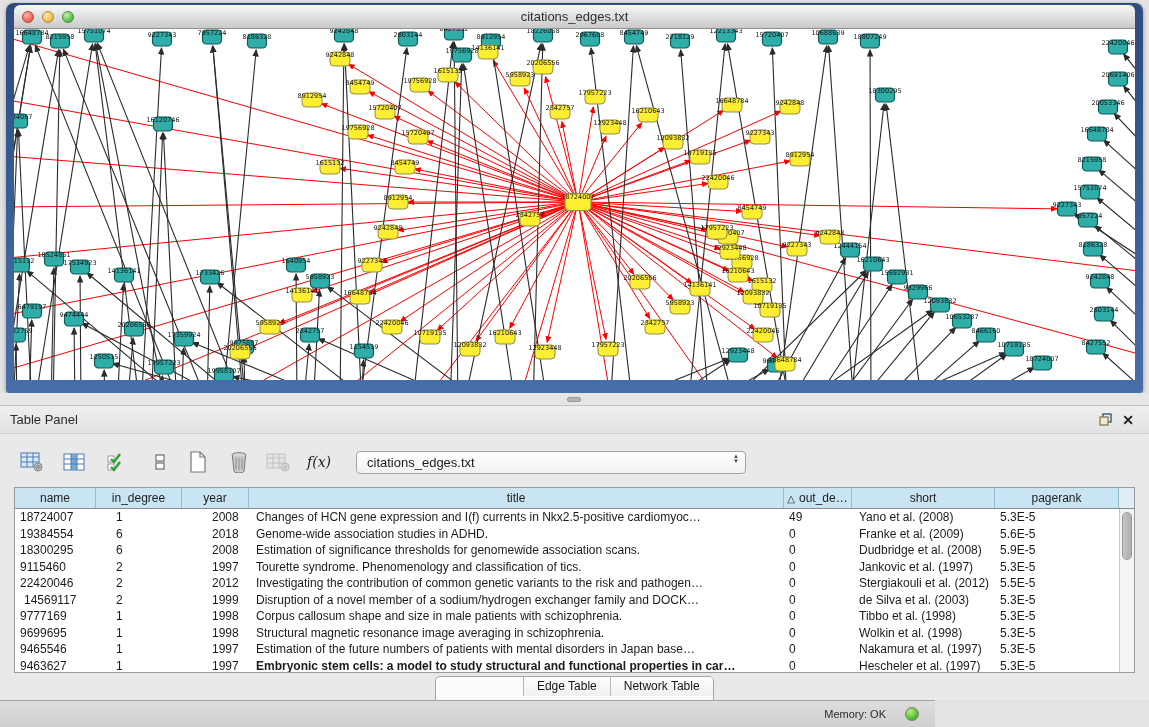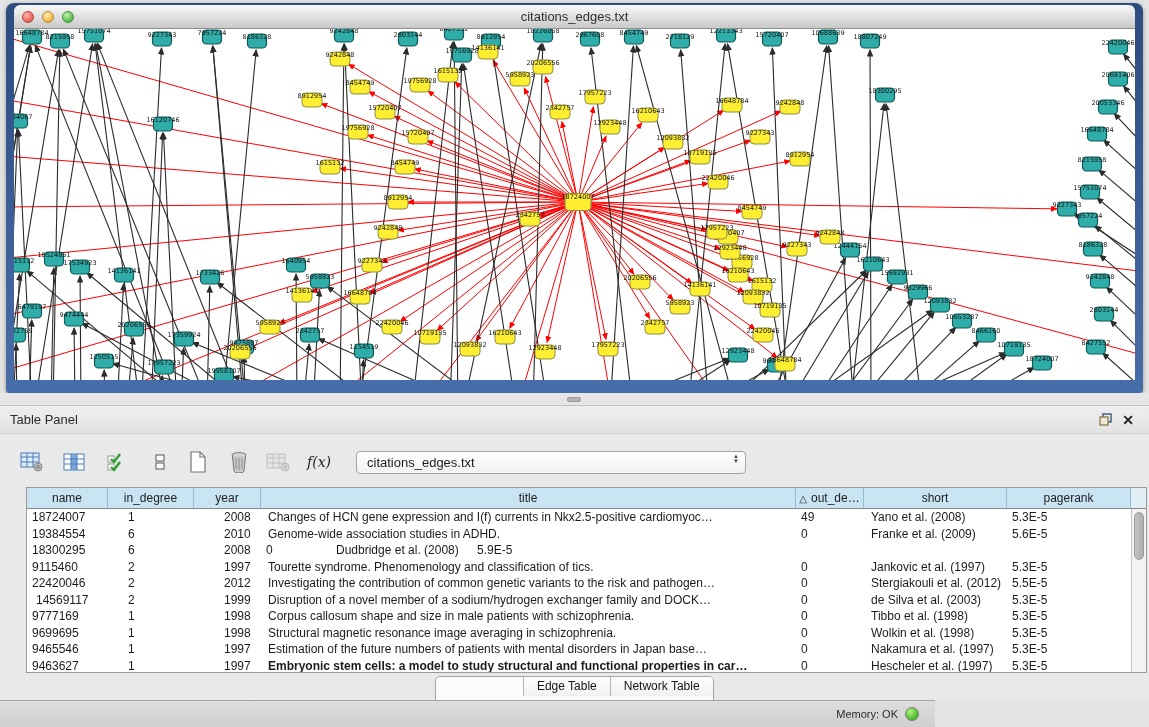--- a/index.html
+++ b/index.html
@@ -46,21 +46,21 @@
   .toolbar { position:absolute; left:16px; top:40px; height:32px; display:flex; align-items:center; gap:13px; }
   .tbtn { width:28px; height:28px; display:flex; align-items:center; justify-content:flex-end; border-radius:4px; }
   .tbtn.disabled { opacity:.5; }
   .fx { font-family:"DejaVu Serif",serif; font-style:italic; font-size:14px; color:#1c1c1c; }
   .dropdown { margin-left:12px; width:390px; height:23px; background:linear-gradient(#ffffff,#f2f2f2);
     border:1px solid #a4a4a4; border-radius:4px; display:flex; align-items:center;
     padding-left:10px; font-size:13px; color:#1c1c1c; position:relative; }
   .dd-arrows { position:absolute; right:6px; top:2px; display:flex; flex-direction:column; align-items:center; }
   .dd-arrows span { font-size:6px; line-height:5px; color:#444; }
 
-  .table-wrap { position:absolute; left:26px; top:81px; width:1121px; height:186px;
+  .table-wrap { position:absolute; left:14px; top:81px; width:1121px; height:186px;
     background:#fff; border:1px solid #9a9a9a; display:flex; flex-direction:column; }
   .thead { display:flex; height:21px; background:#c9e4f2; border-bottom:1px solid #8a8a8a; flex:none; }
   .th { display:flex; align-items:center; justify-content:center; font-size:12px; color:#1d1d1d;
     border-right:1px solid #93bdd2; height:100%; overflow:hidden; white-space:nowrap; }
   .th .sort { margin-right:4px; font-size:10px; color:#123; }
   .th-scroll-cap { width:15px; flex:none; background:#e2eef5; }
   .tbody-zone { display:flex; flex:1; min-height:0; }
   .tbody { flex:1; overflow:hidden; }
   .tr { display:flex; height:16.5px; }
   .td { font-size:12px; color:#1b1b1b; line-height:16.5px; white-space:nowrap; overflow:hidden; }
@@ -72,21 +72,21 @@
   .seg { display:flex; border:1px solid #a6a6a6; border-radius:5px; overflow:hidden;
     background:#fbfbfb; box-shadow:0 1px 1px rgba(0,0,0,.15); }
   .tab { height:19px; line-height:19px; padding:0 13px; font-size:12px; color:#151515;
     border-left:1px solid #b5b5b5; background:linear-gradient(#fdfdfd,#f1f1f1); cursor:default; }
   .tab:first-child { border-left:none;margin-top:48px; }
   .tab.sel { background:linear-gradient(#6e6e6e,#868686); color:#e9e9e9; }
 
   
   .status-bar { position:absolute; left:0; top:700px; width:935px; height:27px;
     background:linear-gradient(#dedede,#cfcfcf); border-top:1px solid #a3a3a3;
-    display:flex; align-items:center; justify-content:flex-end; padding-right:16px; gap:7px; }
+    display:flex; align-items:center; justify-content:flex-end; padding-right:16px; gap:19px; }
   .mem-label { font-size:11px; color:#2a2a2a; }
   .mem-dot { width:14px; height:14px; border-radius:50%;
     background:radial-gradient(circle at 35% 30%, #b9f07e, #52c234 60%, #2e9a1d); border:1px solid #7b7b7b; }
 </style>
 </head>
 <body>
 
 <div class="net-window">
   <div class="titlebar">
     <div class="lights">
@@ -634,30 +634,31 @@
             <div class="td" style="width: 86px; padding-left: 20px;">1</div>
             <div class="td" style="width: 67px; padding-left: 30px;">2008</div>
             <div class="td" style="flex: 1 1 0%; padding-left: 7px;">Changes of HCN gene expression and I(f) currents in Nkx2.5-positive cardiomyoc…</div>
             <div class="td" style="width: 68px; padding-left: 5px;">49</div>
             <div class="td" style="width: 143px; padding-left: 7px;">Yano et al. (2008)</div>
             <div class="td" style="width: 124px; padding-left: 5px;">5.3E-5</div>
           </div>
           <div class="tr">
             <div class="td" style="width: 81px; padding-left: 5px;">19384554</div>
             <div class="td" style="width: 86px; padding-left: 20px;">6</div>
-            <div class="td" style="width: 67px; padding-left: 30px;">2010</div>
+            <div class="td" style="width: 67px; padding-left: 30px;">2018</div>
             <div class="td" style="flex: 1 1 0%; padding-left: 7px;">Genome-wide association studies in ADHD.</div>
             <div class="td" style="width: 68px; padding-left: 5px;">0</div>
             <div class="td" style="width: 143px; padding-left: 7px;">Franke et al. (2009)</div>
             <div class="td" style="width: 124px; padding-left: 5px;">5.6E-5</div>
           </div>
           <div class="tr">
             <div class="td" style="width: 81px; padding-left: 5px;">18300295</div>
             <div class="td" style="width: 86px; padding-left: 20px;">6</div>
             <div class="td" style="width: 67px; padding-left: 30px;">2008</div>
+            <div class="td" style="flex: 1 1 0%; padding-left: 7px;">Estimation of significance thresholds for genomewide association scans.</div>
             <div class="td" style="width: 68px; padding-left: 5px;">0</div>
             <div class="td" style="width: 143px; padding-left: 7px;">Dudbridge et al. (2008)</div>
             <div class="td" style="width: 124px; padding-left: 5px;">5.9E-5</div>
           </div>
           <div class="tr">
             <div class="td" style="width: 81px; padding-left: 5px;">9115460</div>
             <div class="td" style="width: 86px; padding-left: 20px;">2</div>
             <div class="td" style="width: 67px; padding-left: 30px;">1997</div>
             <div class="td" style="flex: 1 1 0%; padding-left: 7px;">Tourette syndrome. Phenomenology and classification of tics.</div>
             <div class="td" style="width: 68px; padding-left: 5px;">0</div>

